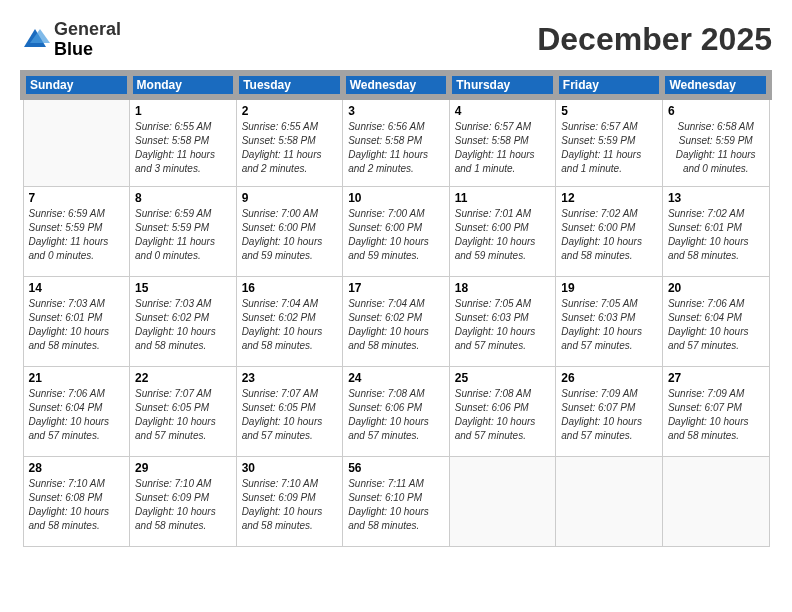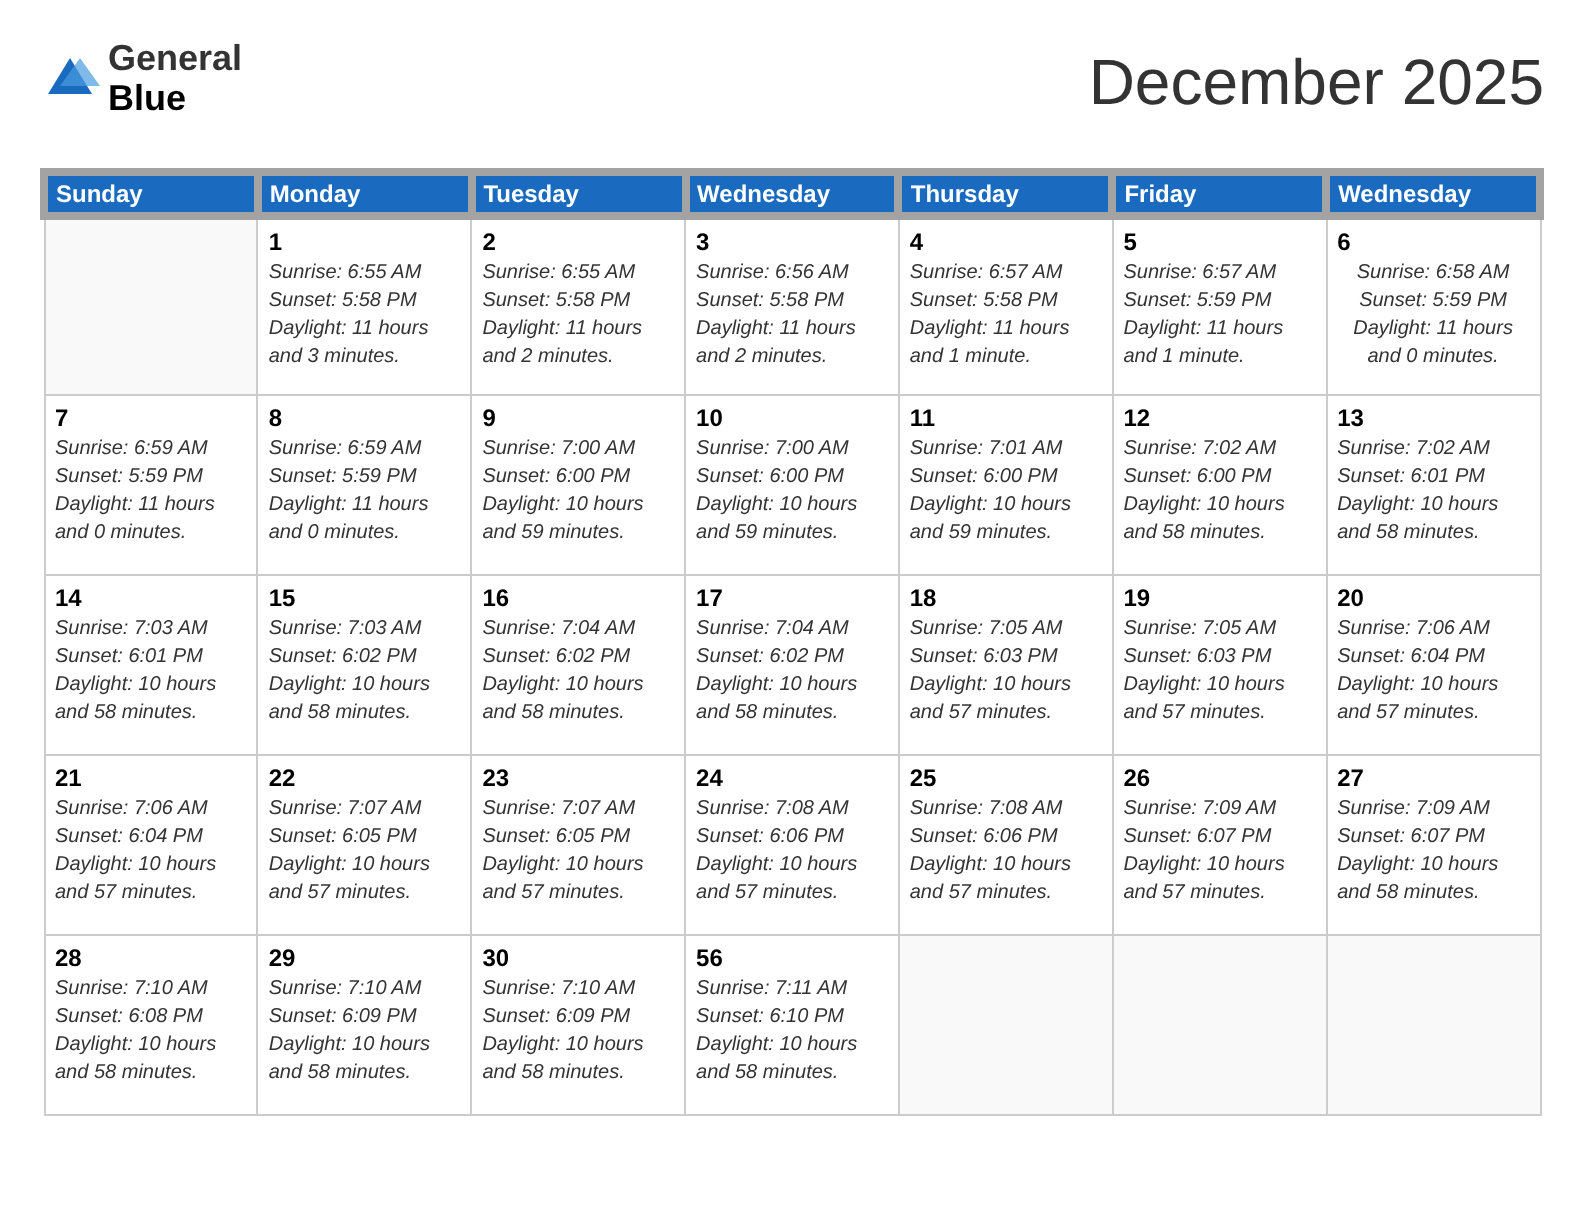--- a/index.html
+++ b/index.html
@@ -6,22 +6,22 @@
     body {
       font-family: Arial, sans-serif;
       background: #fff;
       width: 792px;
       min-height: 612px;
       padding: 20px;
     }
     .header {
       display: flex;
       justify-content: space-between;
-      align-items: flex-end;
-      margin-bottom: 24px;
+      align-items: center;
+      margin-bottom: 10px;
     }
     .logo {
       display: flex;
       align-items: center;
     }
     .logo-text {
       display: flex;
       flex-direction: column;
       line-height: 1.1;
     }
@@ -38,39 +38,39 @@
     .logo-icon {
       width: 30px;
       height: 30px;
       margin-right: 4px;
     }
     .title-block {
       text-align: right;
     }
     .month-title {
       font-size: 32px;
-      font-weight: normal;
+      font-weight: bold;
       color: #333;
     }
     .subtitle {
       font-size: 14px;
       color: #555;
     }
     .calendar {
       width: 100%;
       border-collapse: collapse;
       font-size: 11px;
     }
     .calendar th {
       background: #1a6bbf;
       color: #fff;
       padding: 2px 4px;
       text-align: left;
       font-size: 12px;
-      border: 4px solid #a3a3a3;
+      border: 6px solid #a3a3a3;
     }
     .calendar td {
       border: 1px solid #ccc;
       padding: 4px 5px;
       vertical-align: top;
       width: 14.28%;
       min-height: 80px;
     }
     .day-number {
       font-weight: bold;

